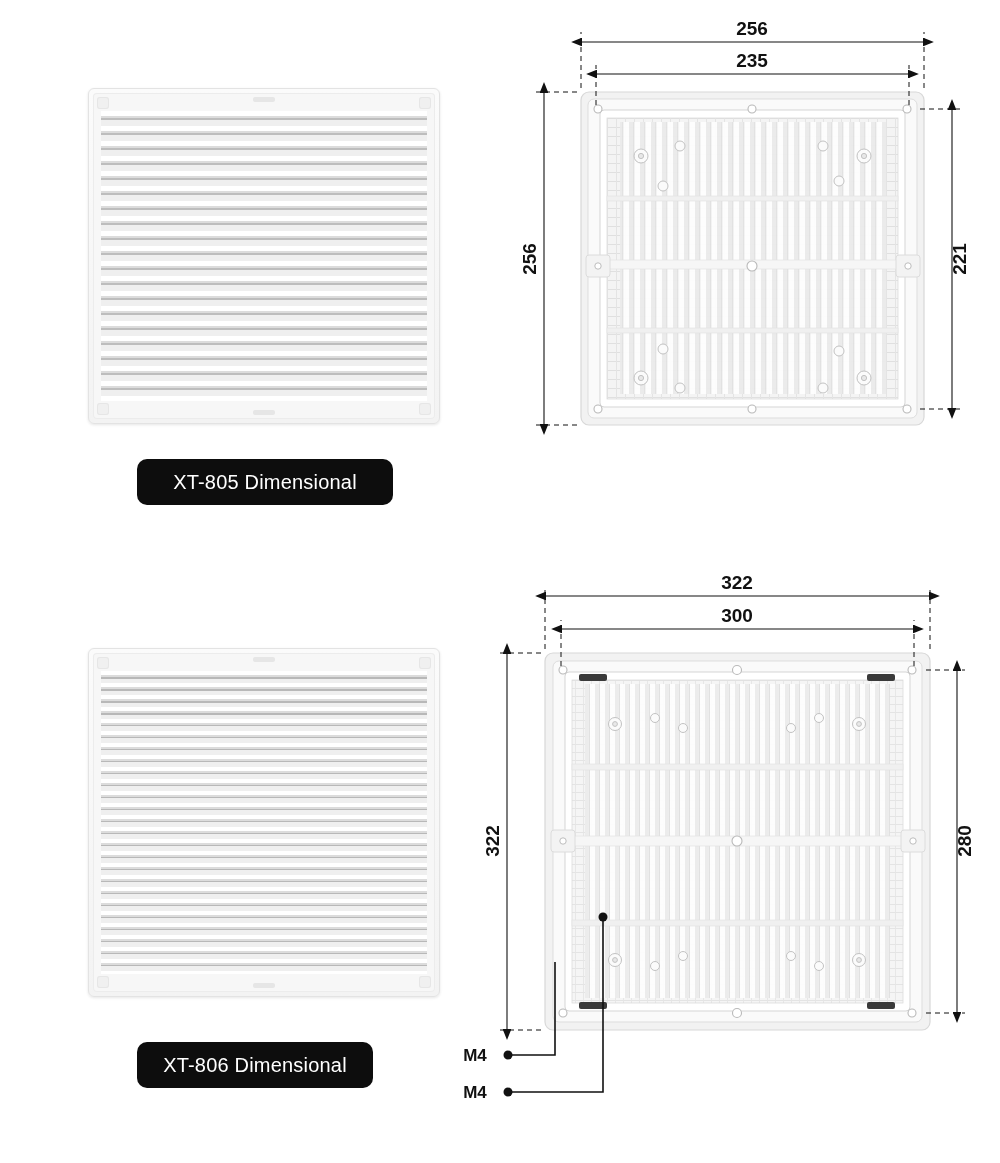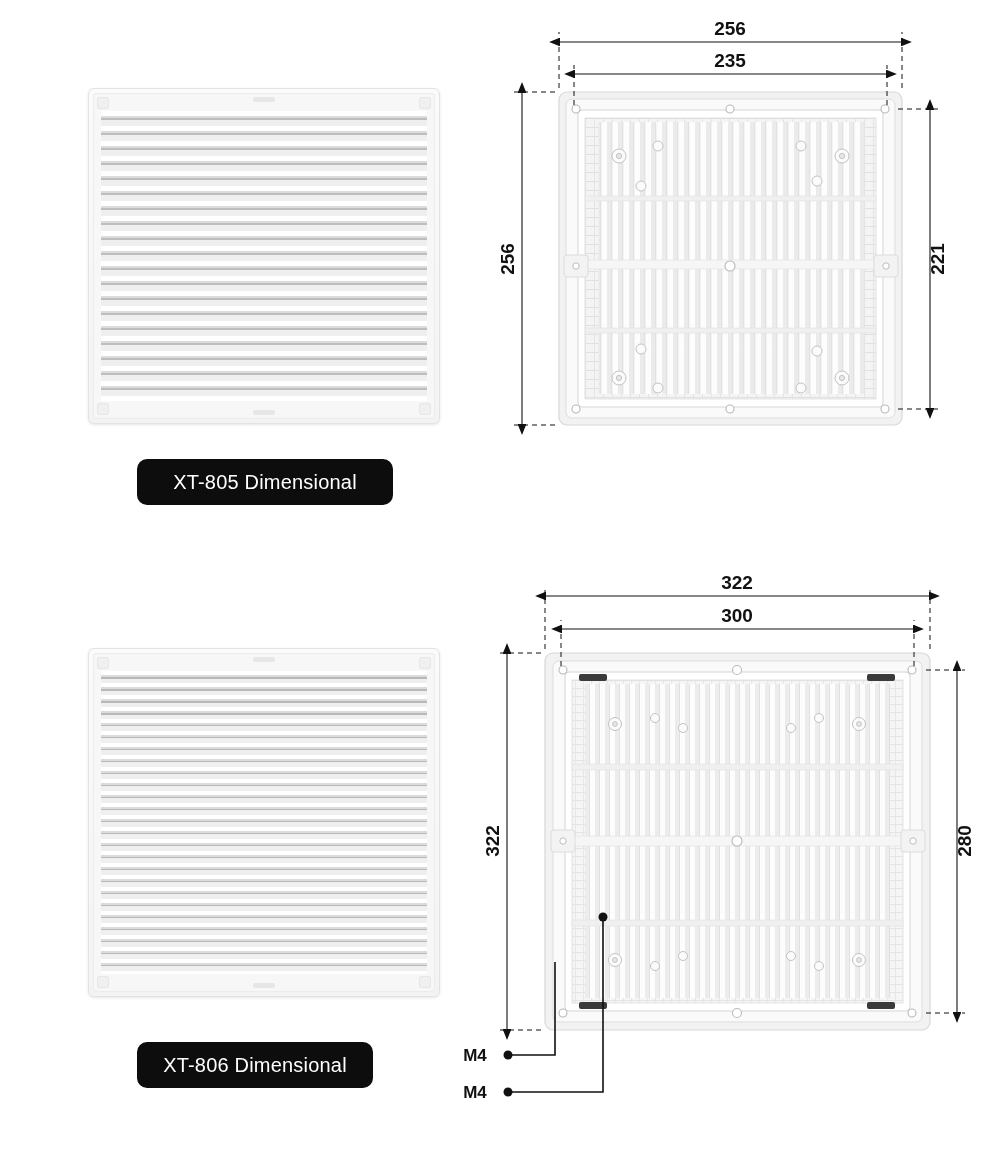--- a/index.html
+++ b/index.html
@@ -109,21 +109,21 @@
     <div class="corner" style="left:8px;top:8px;"></div>
     <div class="corner" style="right:8px;top:8px;"></div>
     <div class="corner" style="left:8px;bottom:8px;"></div>
     <div class="corner" style="right:8px;bottom:8px;"></div>
   </div>
 
   <div class="label-pill" style="left:137px; top:459px; width:256px;">
     <span>XT-805 Dimensional Drawing</span>
   </div>
 
-  <div class="drawing" style="left:486px; top:10px;">
+  <div class="drawing" style="left:508px; top:10px;">
     <svg width="470" height="445" viewBox="0 0 470 445" xmlns="http://www.w3.org/2000/svg">
       <defs>
         <marker id="arrL805" markerWidth="10" markerHeight="8" refX="9" refY="4" orient="auto">
           <path d="M10,0 L10,8 L0,4 z" fill="#111"></path>
         </marker>
         <marker id="arrR805" markerWidth="10" markerHeight="8" refX="1" refY="4" orient="auto">
           <path d="M0,0 L0,8 L10,4 z" fill="#111"></path>
         </marker>
         <pattern id="grille805" width="11" height="11" patternUnits="userSpaceOnUse">
           <rect width="11" height="11" fill="#fdfdfd"></rect>

